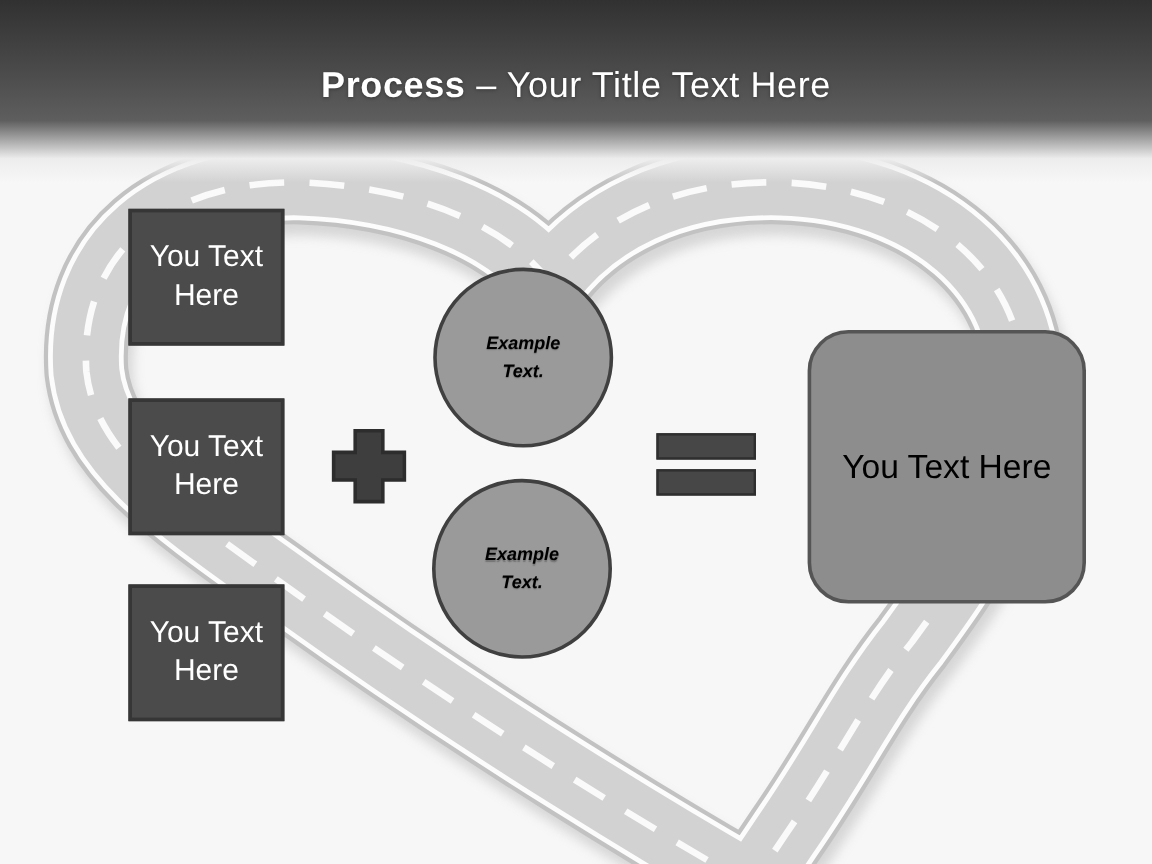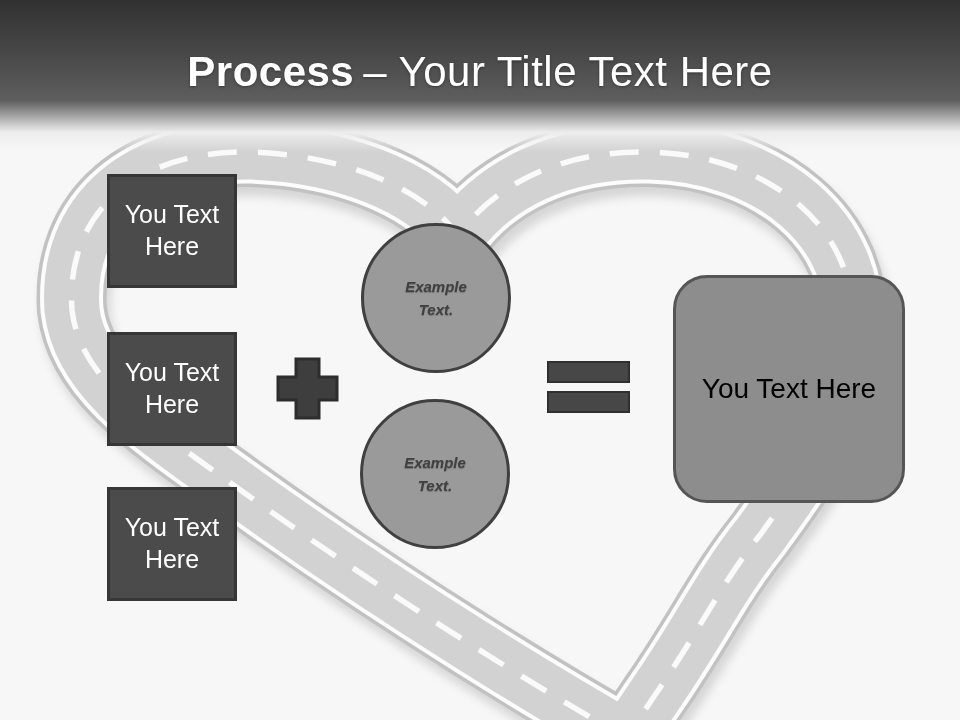--- a/index.html
+++ b/index.html
@@ -16,21 +16,21 @@
 
   
   .header{
     position:absolute;left:0;top:0;width:960px;height:152px;z-index:2;
     background:linear-gradient(to bottom,
       #313131 0%, #4a4a4a 38%, #5e5e5e 66%,
       #ededed 87%, rgba(248,248,248,0) 100%);
   }
   .title{
     position:absolute;top:54px;left:0;width:100%;
-    text-align:center;color:#ffffff;font-size:42px;line-height:36px;
+    text-align:center;color:#ffffff;font-size:30px;line-height:36px;
     text-shadow:0 1px 3px rgba(0,0,0,0.35);
     letter-spacing:0.5px;
   }
   .title-bold{font-weight:bold;}
   .title-rest{font-weight:normal;margin-left:9px;}
 
   
   .textbox{
     position:absolute;left:107px;width:130px;height:114px;z-index:3;
     background:#4b4b4b;border:3px solid #363636;box-sizing:border-box;
@@ -44,21 +44,21 @@
   .eq-bar{
     position:absolute;left:547px;width:83px;height:22px;z-index:3;
     background:#474747;border:2px solid #2f2f2f;box-sizing:border-box;
   }
   .eq1{top:361px;} .eq2{top:391px;}
 
   
   .circle{
     position:absolute;width:150px;height:150px;border-radius:50%;z-index:3;
     background:#9a9a9a;border:3px solid #404040;box-sizing:border-box;
-    color:#404040;font-weight:bold;font-style:italic;font-size:15px;
+    color:#000000;font-weight:bold;font-style:italic;font-size:15px;
     line-height:1.55;text-align:center;
     display:flex;align-items:center;justify-content:center;
     text-shadow:0 1px 1px rgba(0,0,0,0.25);
   }
   .circle span{width:92px;}
   .circle1{left:361px;top:223px;}
   .circle2{left:360px;top:399px;}
 
   
   .result{

